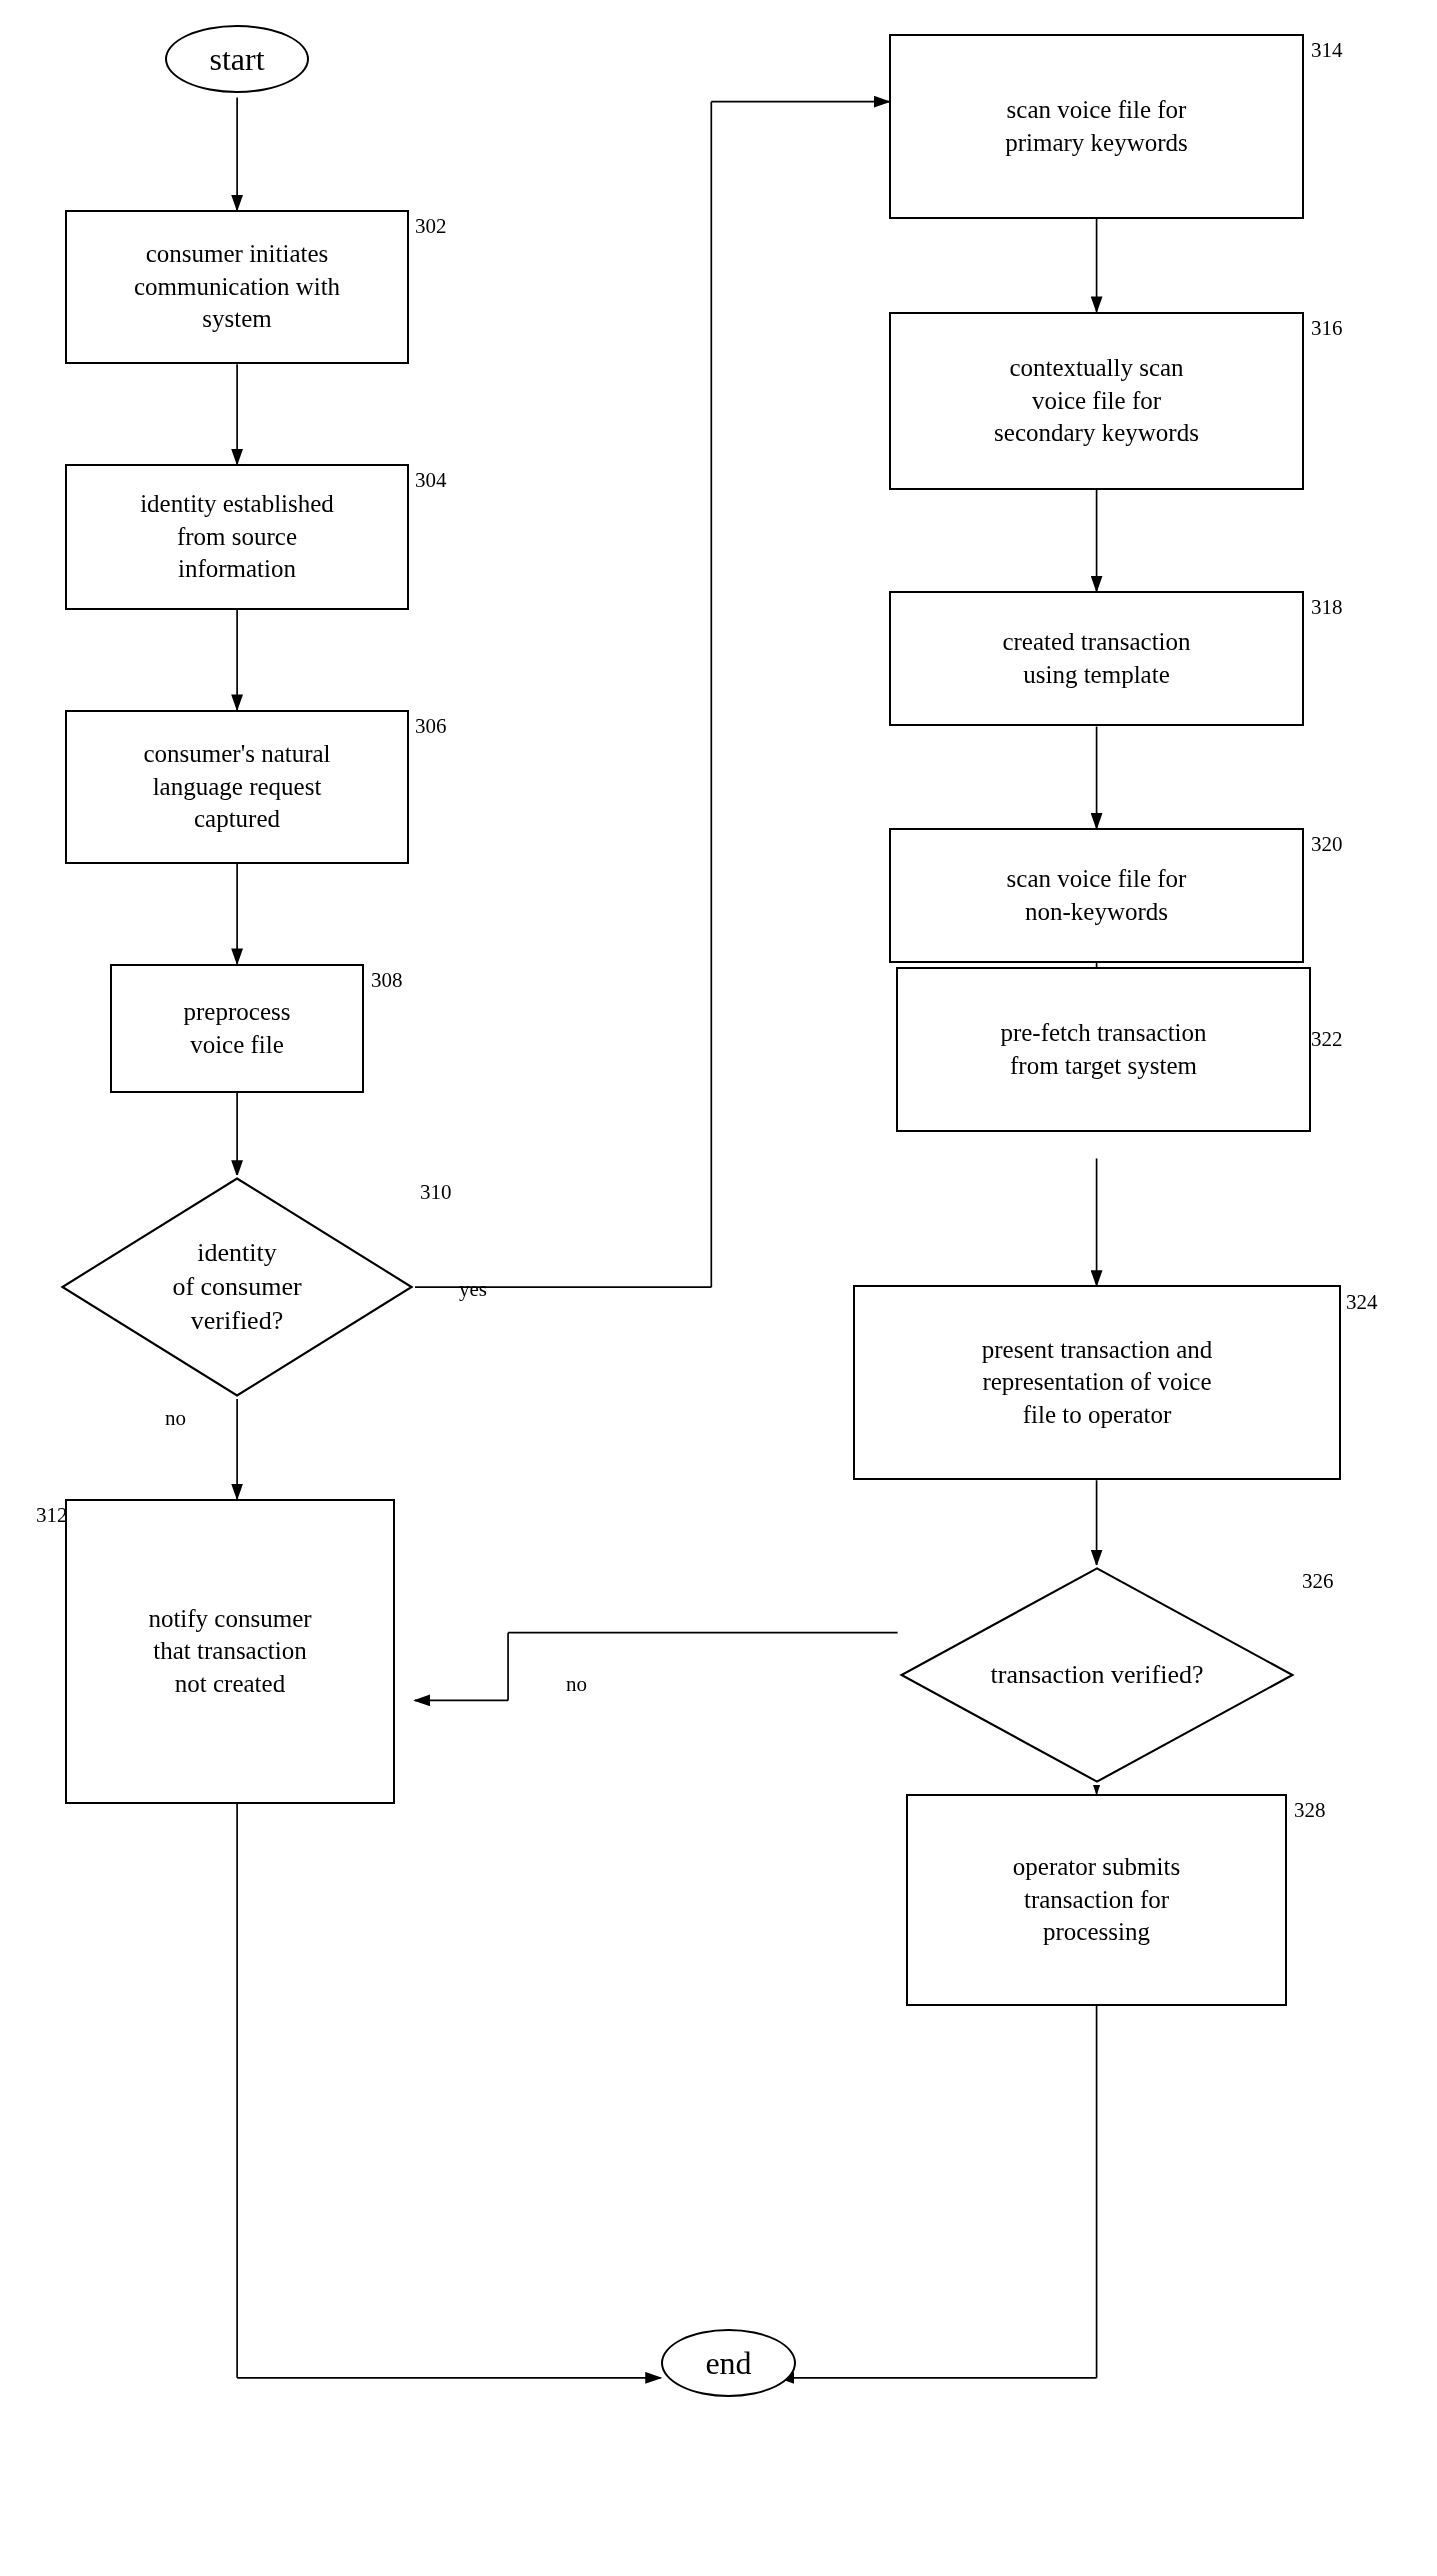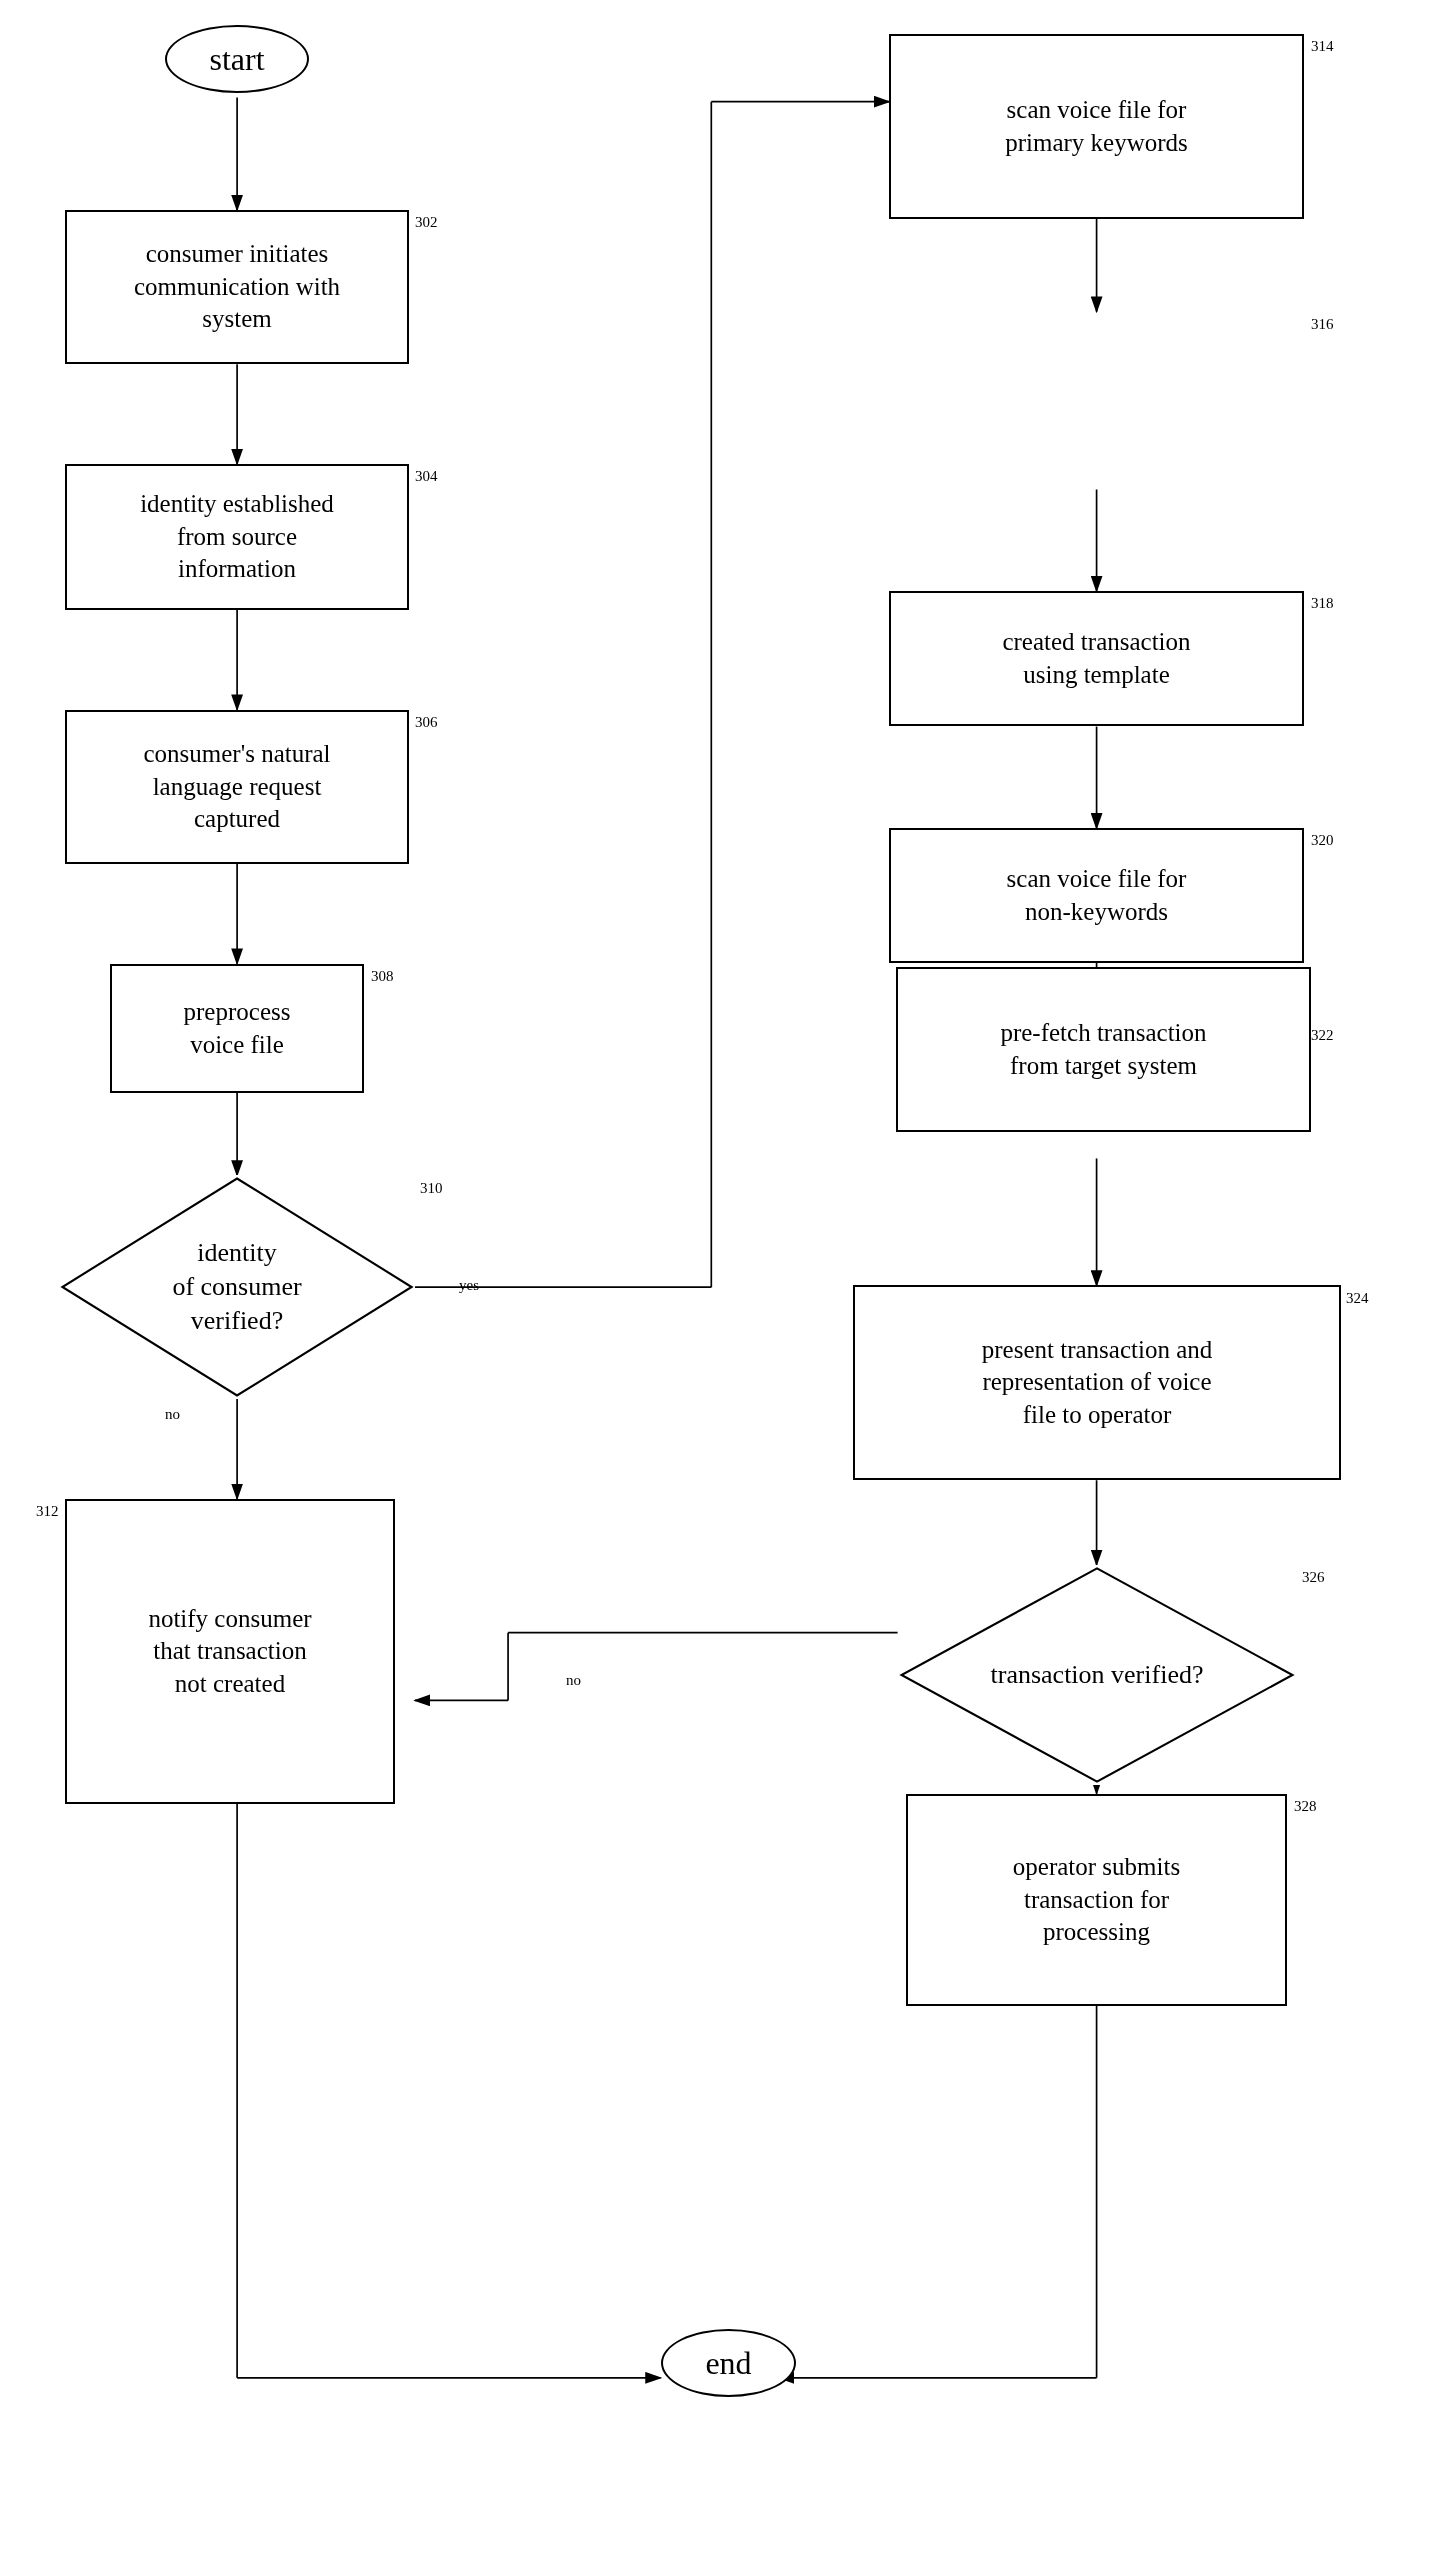--- a/index.html
+++ b/index.html
@@ -37,21 +37,21 @@
       background: #fff;
       font-size: 32px;
     }
     .diamond {
       background: #fff;
       font-size: 26px;
       line-height: 1.3;
     }
     .label {
       position: absolute;
-      font-size: 15px;
+      font-size: 21px;
       color: #000;
       background: transparent;
     }
     
     .arrows-svg {
       position: absolute;
       top: 0; left: 0;
       width: 1437px;
       height: 2576px;
       pointer-events: none;
@@ -163,20 +163,25 @@
 not created</span>
   </div>
   <span class="label" style="left:36px;top:1503px;">312</span>
 
   <div class="shape box" style="left:889px;top:34px;width:415px;height:185px;">
     <span style="white-space:pre-line;">scan voice file for
 primary keywords</span>
   </div>
   <span class="label" style="left:1311px;top:38px;">314</span>
 
+  <div class="shape box" style="left:889px;top:312px;width:415px;height:178px;">
+    <span style="white-space:pre-line;">contextually scan
+voice file for
+secondary keywords</span>
+  </div>
   <span class="label" style="left:1311px;top:316px;">316</span>
 
   <div class="shape box" style="left:889px;top:591px;width:415px;height:135px;">
     <span style="white-space:pre-line;">created transaction
 using template</span>
   </div>
   <span class="label" style="left:1311px;top:595px;">318</span>
 
   <div class="shape box" style="left:889px;top:828px;width:415px;height:135px;">
     <span style="white-space:pre-line;">scan voice file for

